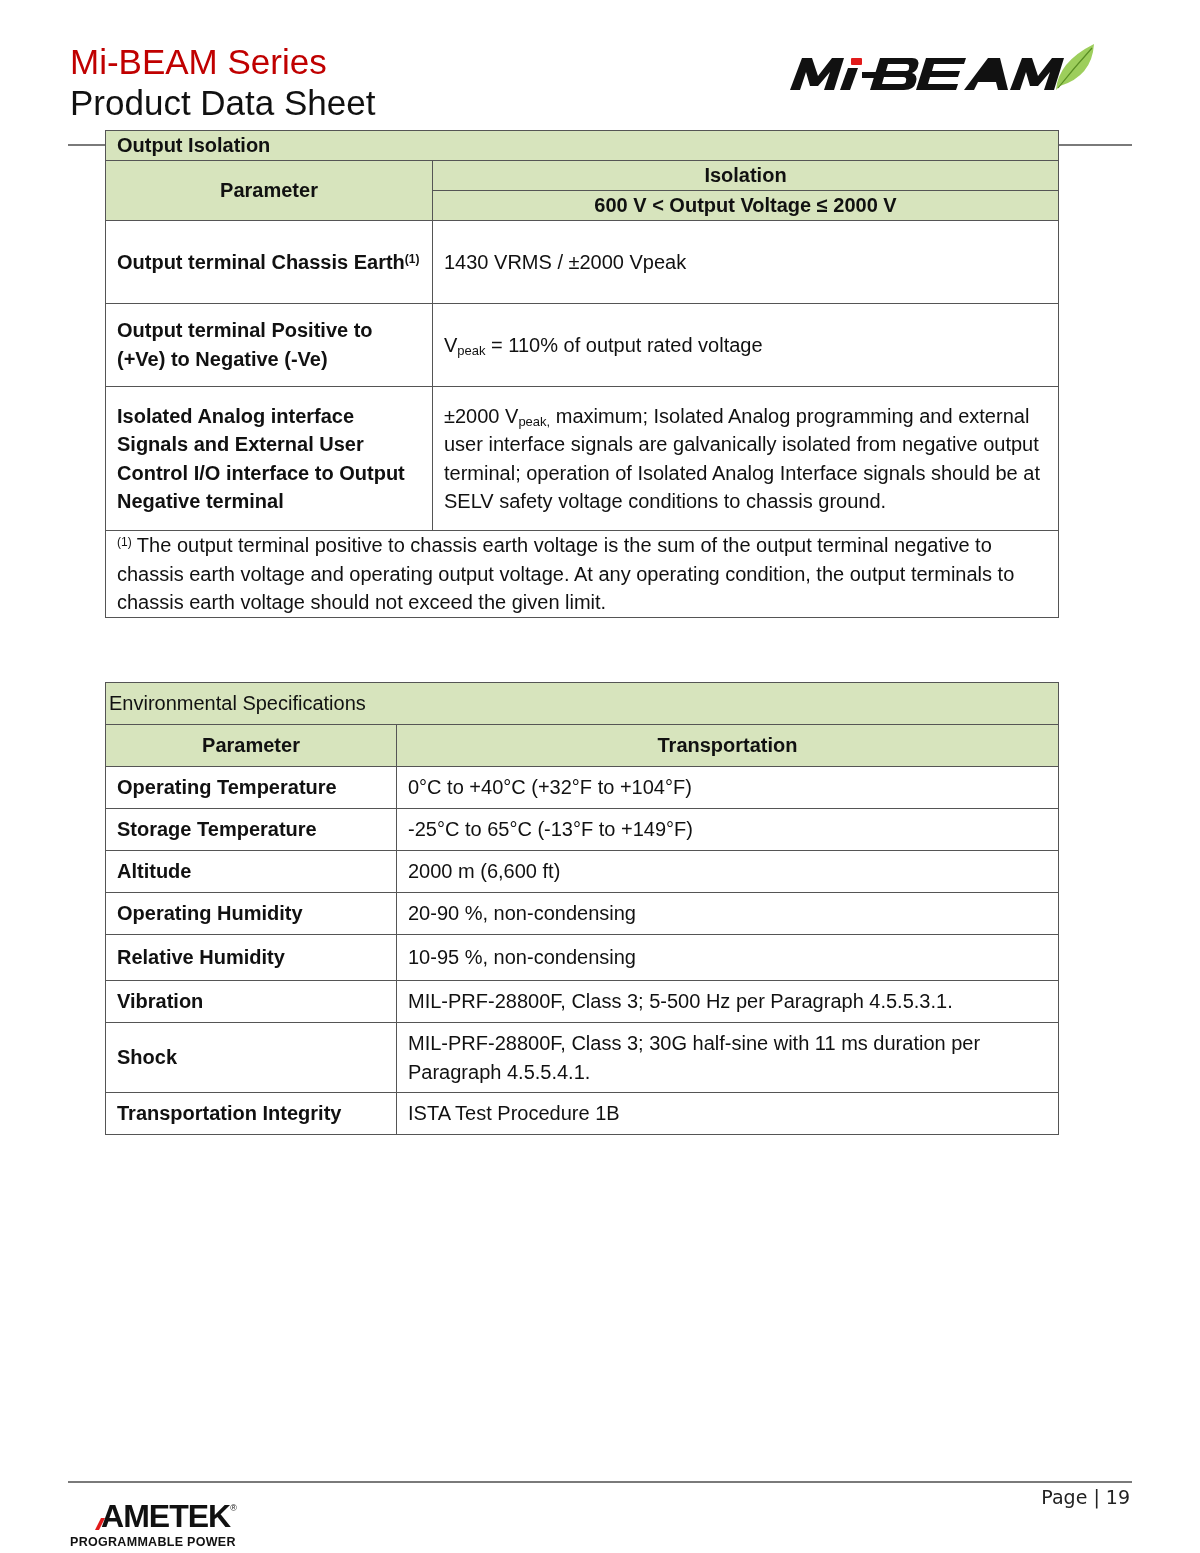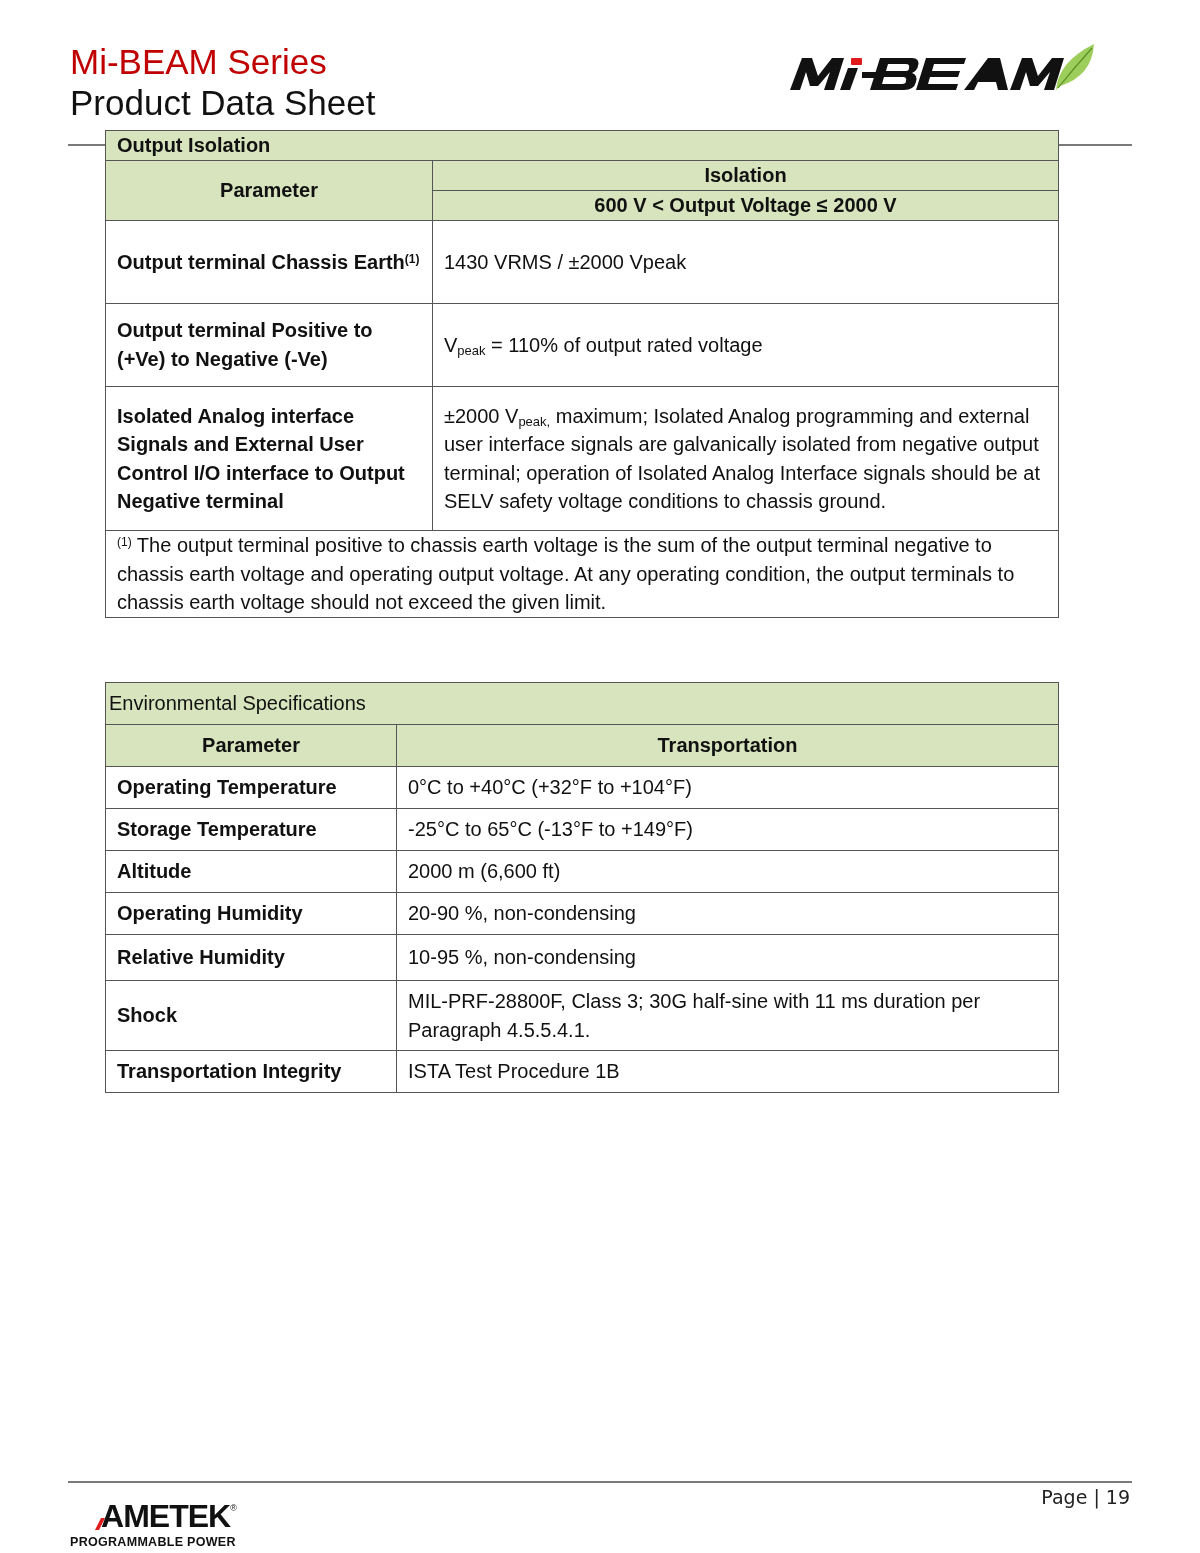--- a/index.html
+++ b/index.html
@@ -139,20 +139,24 @@
     <td class="pad">2000 m (6,600 ft)</td>
   </tr>
   <tr class="row">
     <td class="b pad">Operating Humidity</td>
     <td class="pad">20-90 %, non-condensing</td>
   </tr>
   <tr class="row mid">
     <td class="b pad">Relative Humidity</td>
     <td class="pad">10-95 %, non-condensing</td>
   </tr>
+  <tr class="row">
+    <td class="b pad">Vibration</td>
+    <td class="pad">MIL-PRF-28800F, Class 3; 5-500 Hz per Paragraph 4.5.5.3.1.</td>
+  </tr>
   <tr class="row tall">
     <td class="b pad">Shock</td>
     <td class="pad">MIL-PRF-28800F, Class 3; 30G half-sine with 11 ms duration per Paragraph 4.5.5.4.1.</td>
   </tr>
   <tr class="row">
     <td class="b pad">Transportation Integrity</td>
     <td class="pad">ISTA Test Procedure 1B</td>
   </tr>
 </tbody>
   </table>

